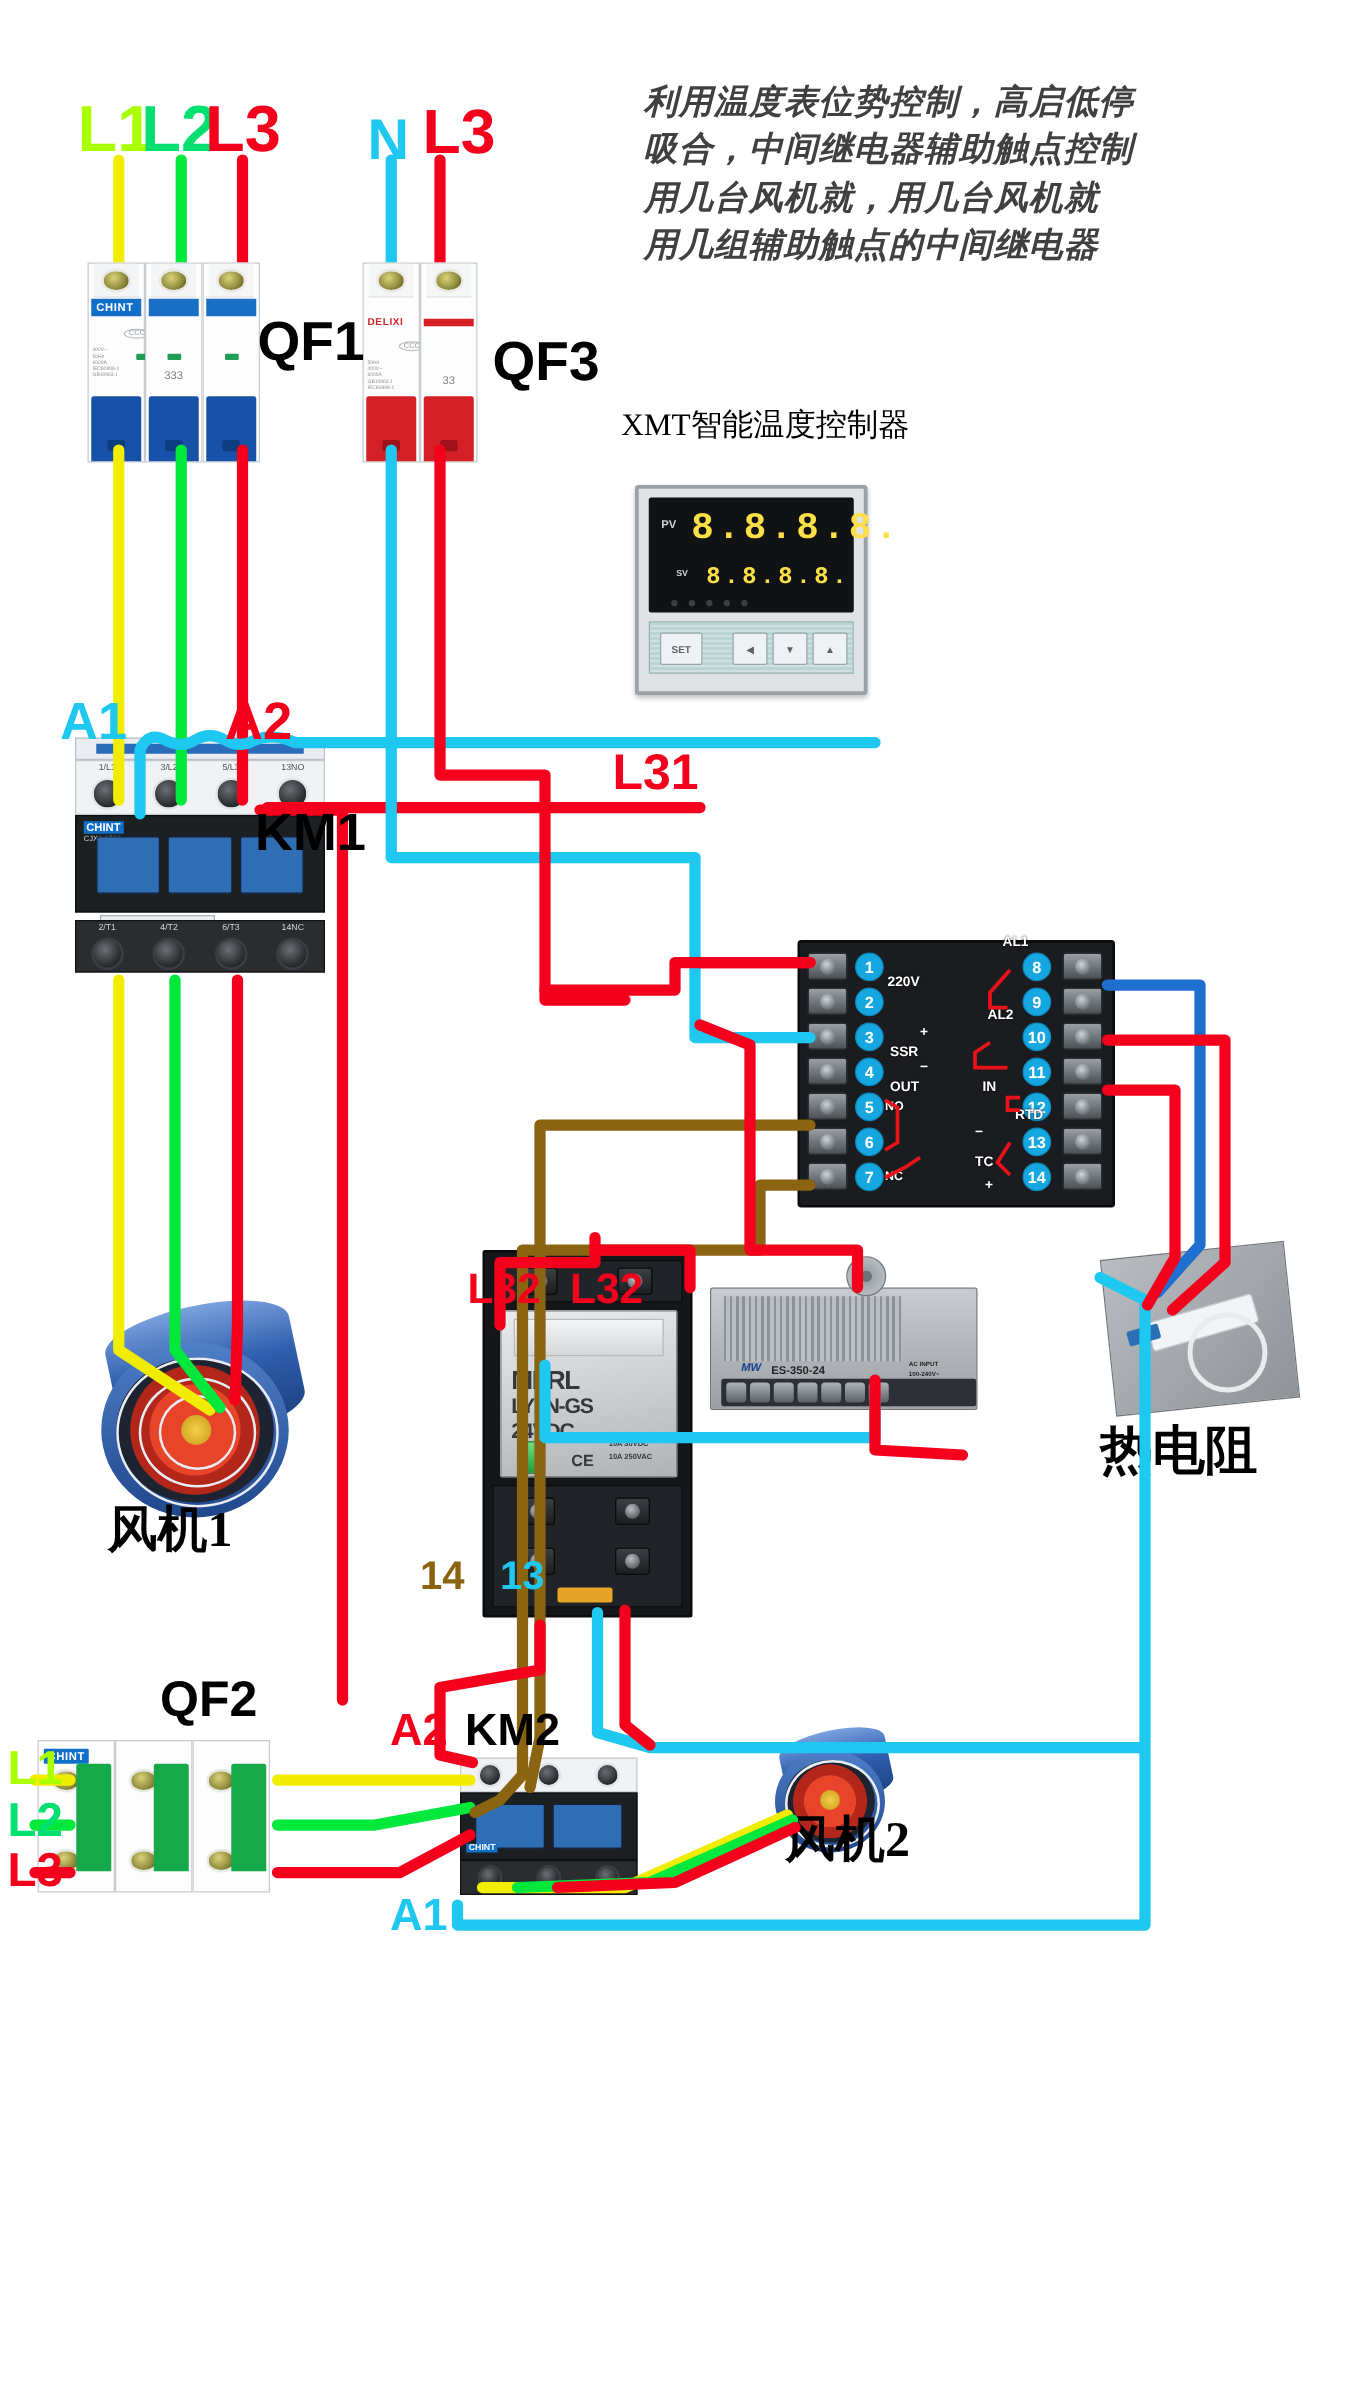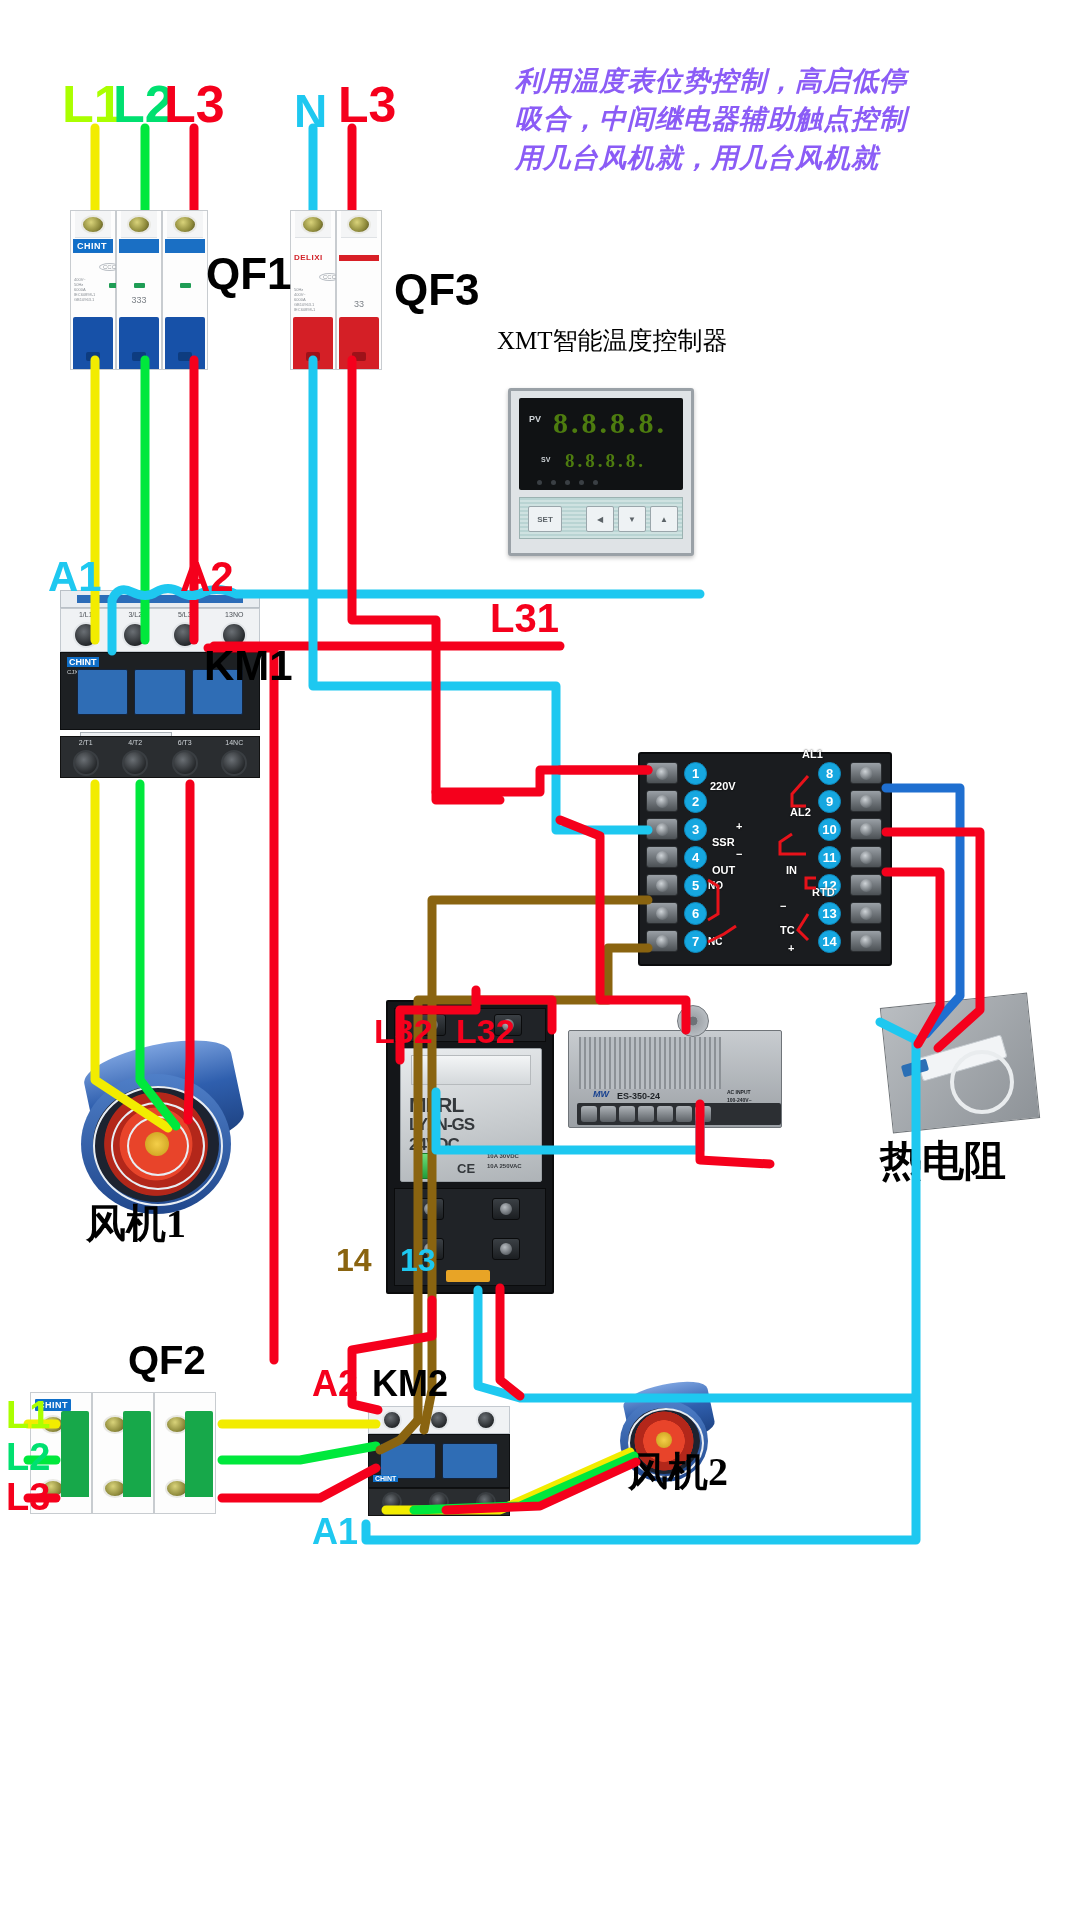--- a/index.html
+++ b/index.html
@@ -3,21 +3,21 @@
 <meta charset="utf-8">
 <style>
   html,body{margin:0;padding:0;background:#fff;}
   body{width:1080px;height:1920px;position:relative;overflow:hidden;
        font-family:"Liberation Sans","DejaVu Sans",sans-serif;}
   #stage{position:absolute;left:0;top:0;width:1080px;height:1920px;background:#ffffff;}
   svg.wires{position:absolute;left:0;top:0;width:1080px;height:1920px;pointer-events:none;}
 
   
   .lbl{position:absolute;font-weight:bold;line-height:1;white-space:nowrap;}
-  .note{position:absolute;color:#8b5cf6;font-family:"Liberation Serif","DejaVu Serif",serif;
+  .note{position:absolute;color:#404040;font-family:"Liberation Serif","DejaVu Serif",serif;
         font-weight:bold;font-style:italic;font-size:27px;line-height:1.42;letter-spacing:1px;}
   .cn{font-family:"Liberation Serif","DejaVu Serif",serif;}
 
   
   .mcb{position:absolute;display:flex;}
   .pole{position:relative;width:46px;background:#fdfdfd;border:1px solid #c8ccd0;box-sizing:border-box;}
   .pole .topnotch{position:absolute;top:0;left:4px;right:4px;height:26px;background:#f4f5f6;
      border-bottom:1px solid #dfe2e5;}
   .pole .screw{position:absolute;top:4px;left:50%;margin-left:-12px;width:24px;height:19px;
      border-radius:50%;background:radial-gradient(circle at 40% 35%,#d9d37a,#8e8a3b 60%,#4d4a1d);
@@ -50,21 +50,21 @@
   .ct-blk{flex:1;background:#2f6db5;border:1px solid #14233a;border-radius:2px;}
   .ct-chint{position:absolute;left:6px;top:4px;color:#fff;font-size:9px;font-weight:bold;background:#0f6fc9;padding:0 2px;}
   .ct-model{position:absolute;left:6px;top:16px;color:#cfd4d8;font-size:6px;}
   .ct-white{position:absolute;left:10%;width:46%;height:20px;background:#eceff1;border:1px solid #aab1b7;box-sizing:border-box;}
 
   
   .xmt{position:absolute;background:#dfe3e6;border:3px solid #9aa1a7;border-radius:3px;box-shadow:0 2px 4px rgba(0,0,0,.25);}
   .xmt-screen{position:absolute;background:#101214;border-radius:2px;}
   .xmt-pv{position:absolute;color:#cdd2d6;font-size:9px;font-weight:bold;}
   .xmt-sv{position:absolute;color:#cdd2d6;font-size:7px;font-weight:bold;}
-  .seg{position:absolute;color:#4d7c0f;font-family:Liberation Serif, serif;
+  .seg{position:absolute;color:#fde047;font-family:Liberation Mono, monospace;
        letter-spacing:3px;font-weight:bold;}
   .xmt-dots{position:absolute;display:flex;gap:9px;}
   .xmt-dot{width:5px;height:5px;border-radius:50%;background:#3a3f44;}
   .xmt-panel{position:absolute;background:repeating-linear-gradient(180deg,#b9d4d3 0 2px,#cfe2e1 2px 4px);
       border:1px solid #9bb2b1;box-sizing:border-box;}
   .xmt-key{position:absolute;background:#eef2f4;border:1px solid #9aa6ab;border-radius:2px;
       display:flex;align-items:center;justify-content:center;font-size:8px;color:#5c6368;font-weight:bold;}
 
   
   .tblock{position:absolute;background:#1a1c1f;border:2px solid #0a0b0d;border-radius:3px;}
@@ -522,15 +522,16 @@
   <div class="lbl" style="left:400px;top:1244px;font-size:32px;color:#1ec8f0;">13</div>
 
   <div class="lbl" style="left:6px;top:1396px;font-size:38px;color:#aaff00;">L1</div>
   <div class="lbl" style="left:6px;top:1438px;font-size:38px;color:#00e070;">L2</div>
   <div class="lbl" style="left:6px;top:1478px;font-size:38px;color:#f5001c;">L3</div>
 
   <div class="note" style="left:515px;top:62px;width:520px;">
     <div>利用温度表位势控制，高启低停</div>
     <div>吸合，中间继电器辅助触点控制</div>
     <div>用几台风机就，用几台风机就</div>
+    <div>用几组辅助触点的中间继电器</div>
   </div>
 
 </div>
 
 </body></html>

